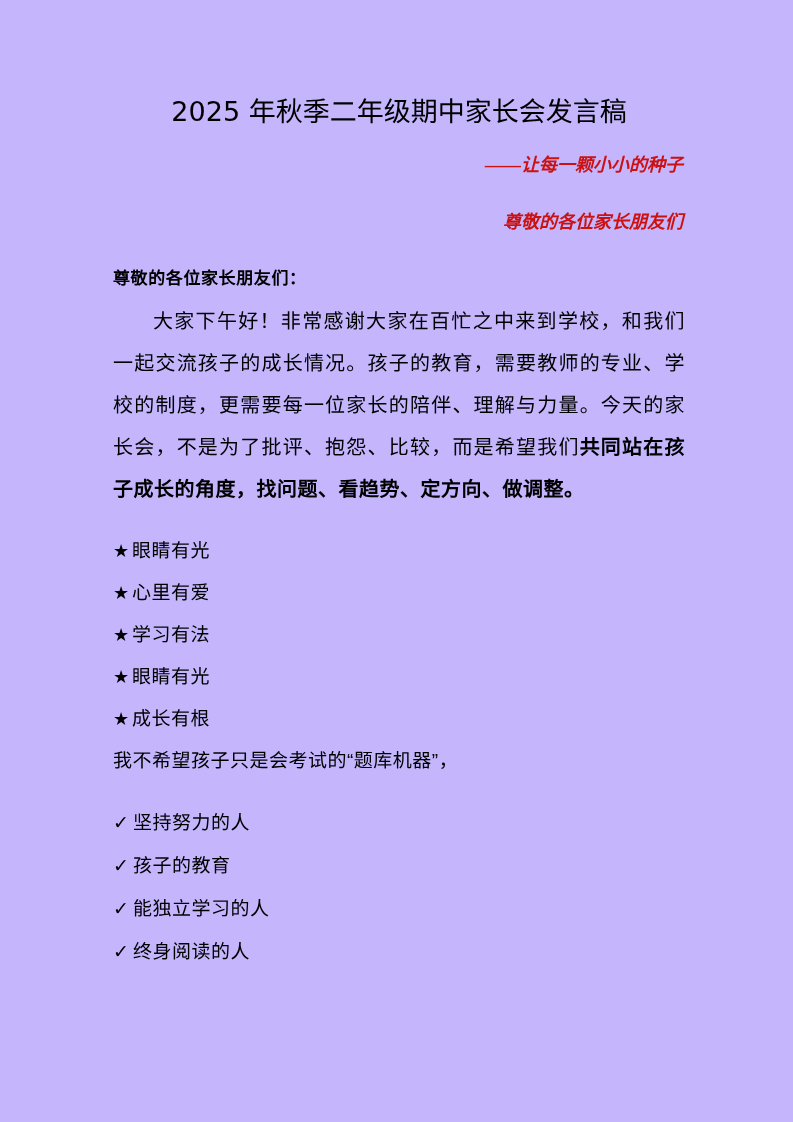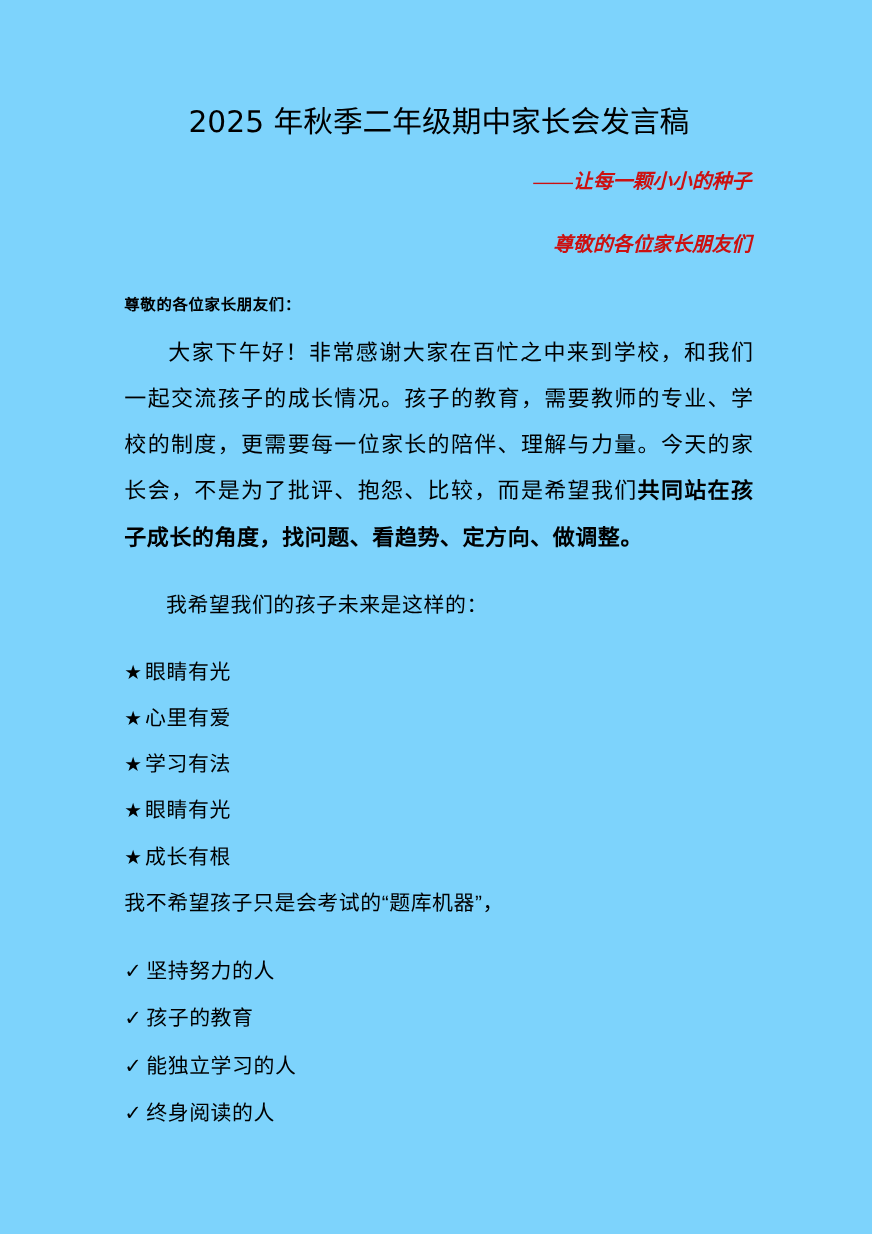--- a/index.html
+++ b/index.html
@@ -11,21 +11,21 @@
 
   body {
     font-family: "Liberation Serif", "DejaVu Serif", serif;
     color: #000000;
   }
 
   .page {
     position: relative;
     width: 793px;
     height: 1122px;
-    background: #7dd3fc;
+    background: #c4b5fd;
     margin: 0 auto;
     overflow: hidden;
     box-sizing: border-box;
   }
 
   
   .doc-body {
     position: absolute;
     left: 113px;
     top: 0;
@@ -54,21 +54,21 @@
     color: #CC1111;
     text-align: right;
     white-space: nowrap;
   }
   .title-sub.line1 { margin-top: 18px; padding-right: 2px; }
   .title-sub.line2 { margin-top: 26px; padding-right: 2px; }
 
   
   .salutation {
     font-family: "Liberation Serif", "DejaVu Serif", serif;
-    font-size: 14px;
+    font-size: 17px;
     line-height: 26px;
     font-weight: 700;
     margin-top: 28px;
     letter-spacing: 0.6px;
   }
 
   .para {
     font-family: "Liberation Serif", "DejaVu Serif", serif;
     font-size: 20px;
     line-height: 42px;
@@ -149,21 +149,20 @@
     <div class="title-sub line1">——让每一颗小小的种子</div>
 
     <div class="title-sub line2">尊敬的各位家长朋友们</div>
 
     <div class="salutation">尊敬的各位家长朋友们：</div>
 
     <p class="para">
       <span class="normal">大家下午好！非常感谢大家在百忙之中来到学校，和我们一起交流孩子的成长情况。孩子的教育，需要教师的专业、学校的制度，更需要每一位家长的陪伴、理解与力量。今天的家长会，不是为了批评、抱怨、比较，而是希望我们</span><span class="emph">共同站在孩子成长的角度，找问题、看趋势、定方向、做调整。</span>
     </p>
 
-    <p class="lead">我希望我们的孩子未来是这样的：</p>
 
     <ul class="bullet-list">
       <li class="bullet-item">
         <span class="bullet-mark">★</span><span class="bullet-text">眼睛有光</span>
       </li>
       <li class="bullet-item">
         <span class="bullet-mark">★</span><span class="bullet-text">心里有爱</span>
       </li>
       <li class="bullet-item">
         <span class="bullet-mark">★</span><span class="bullet-text">学习有法</span>

